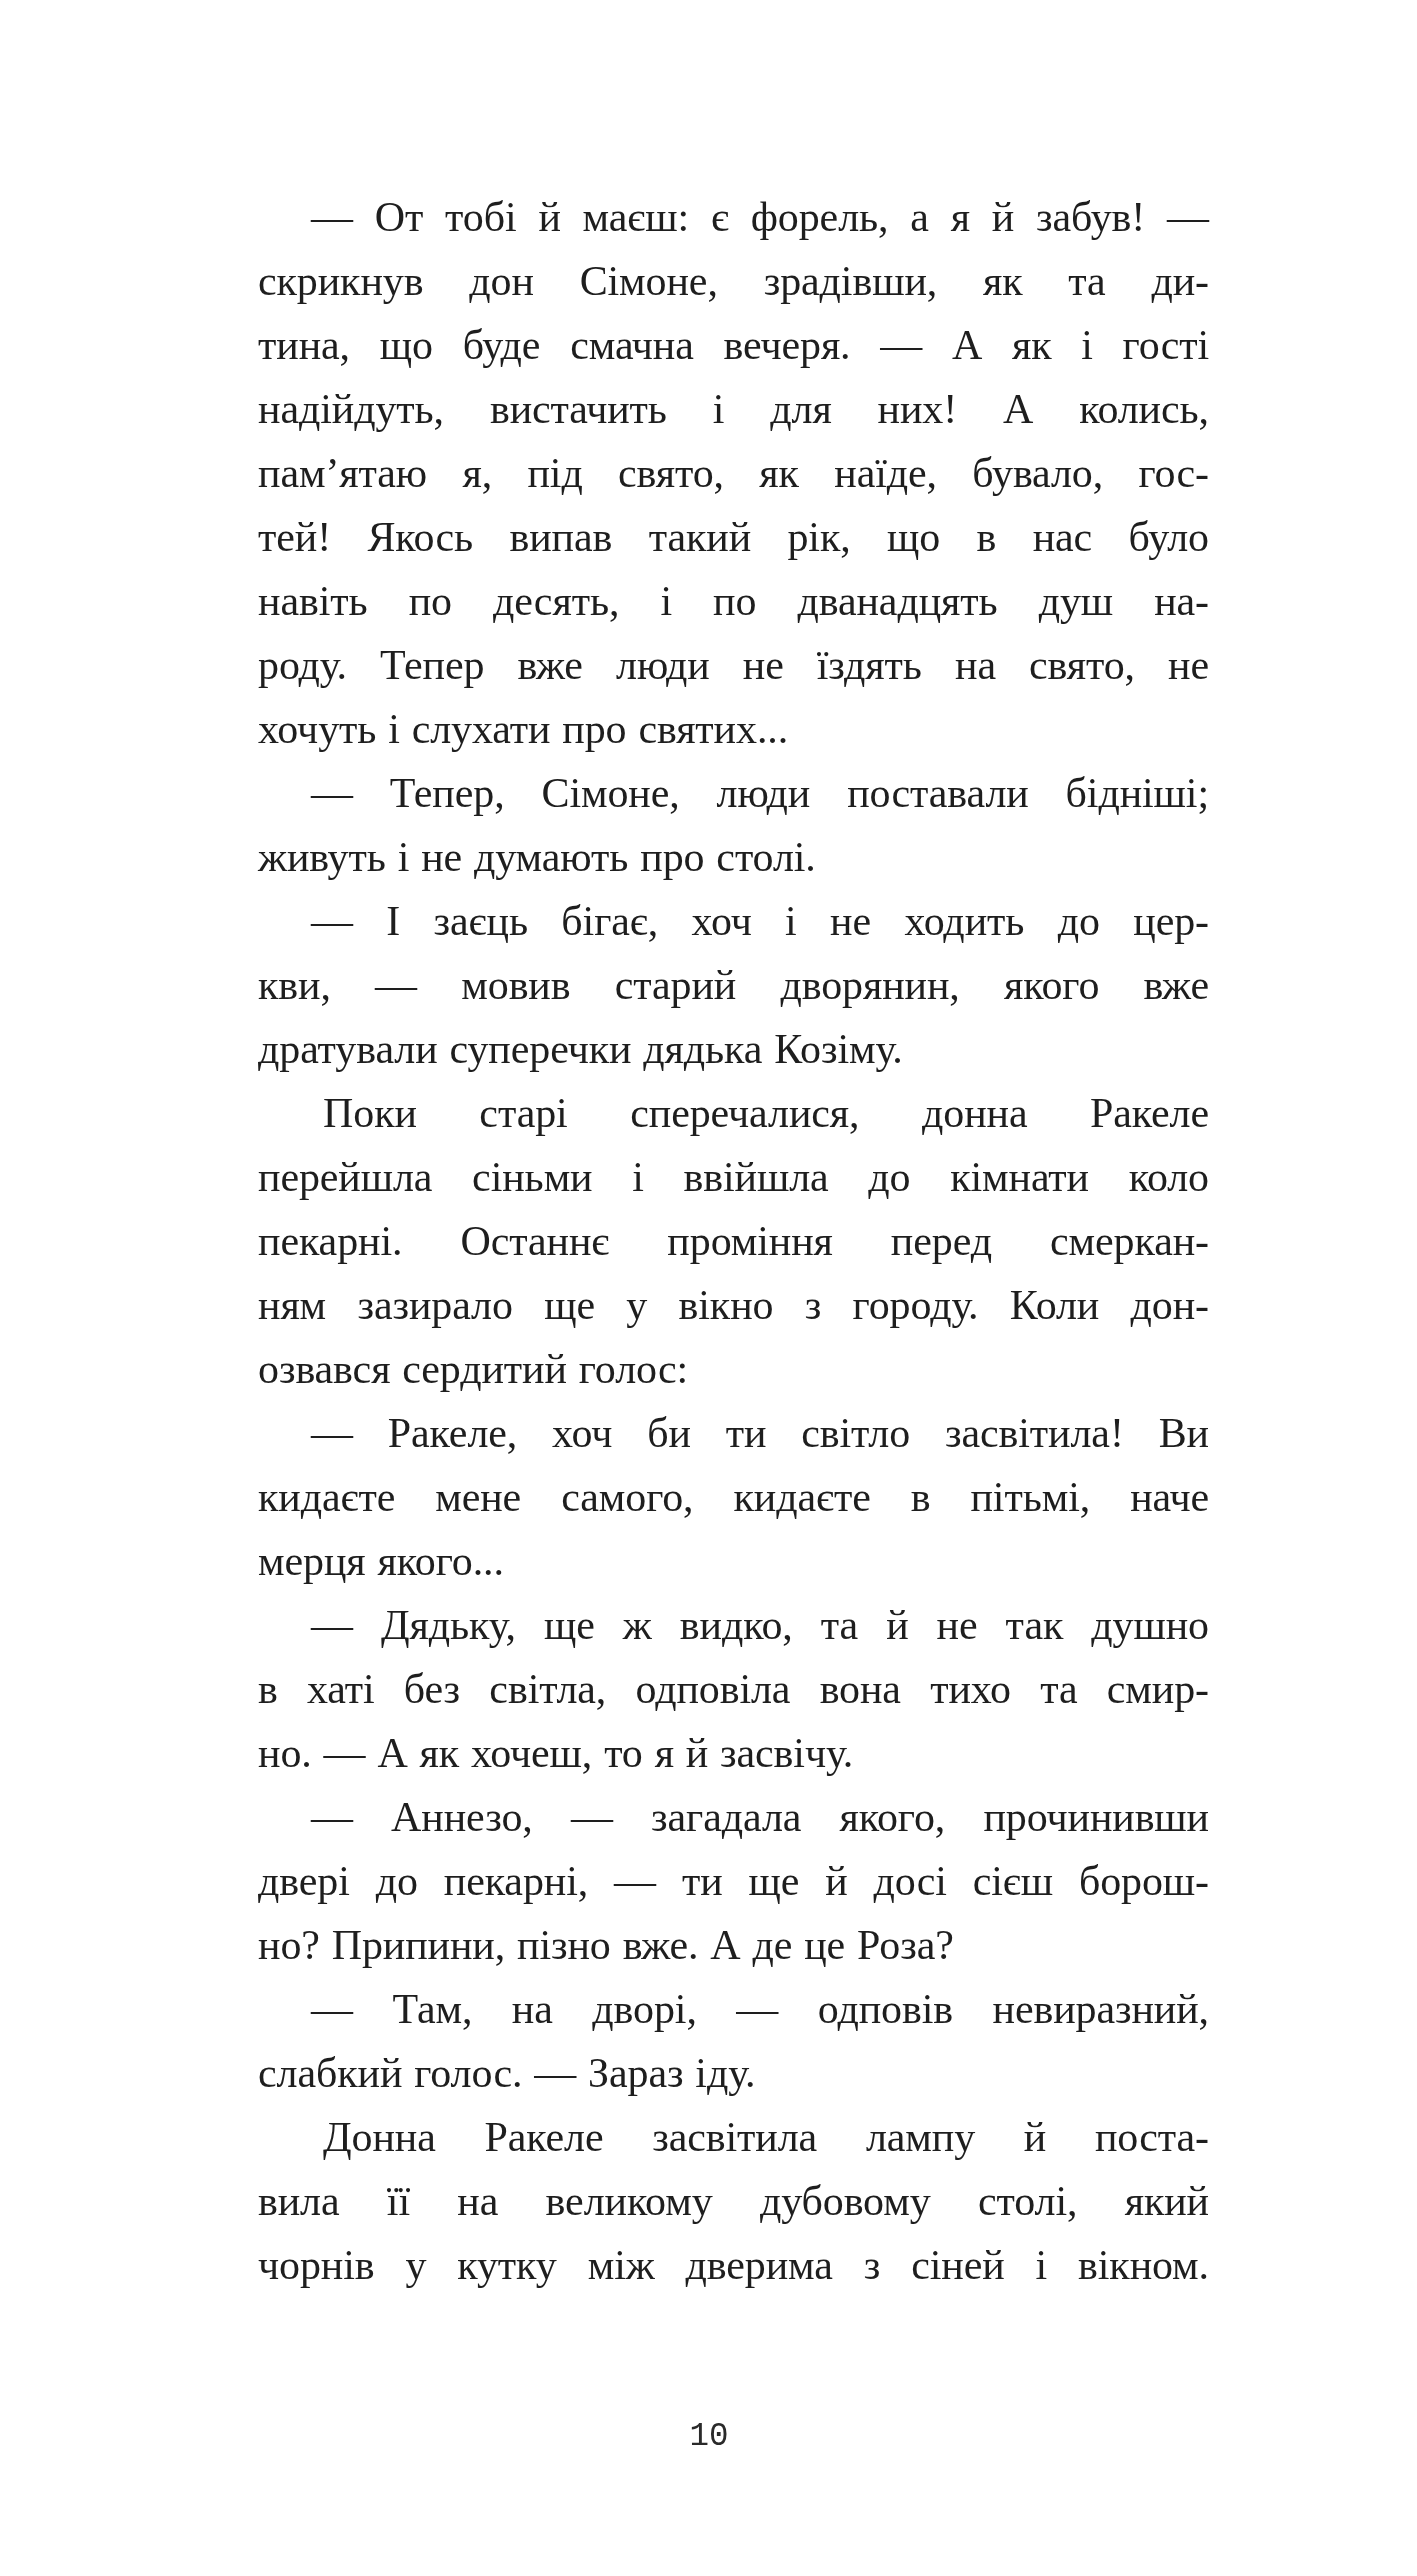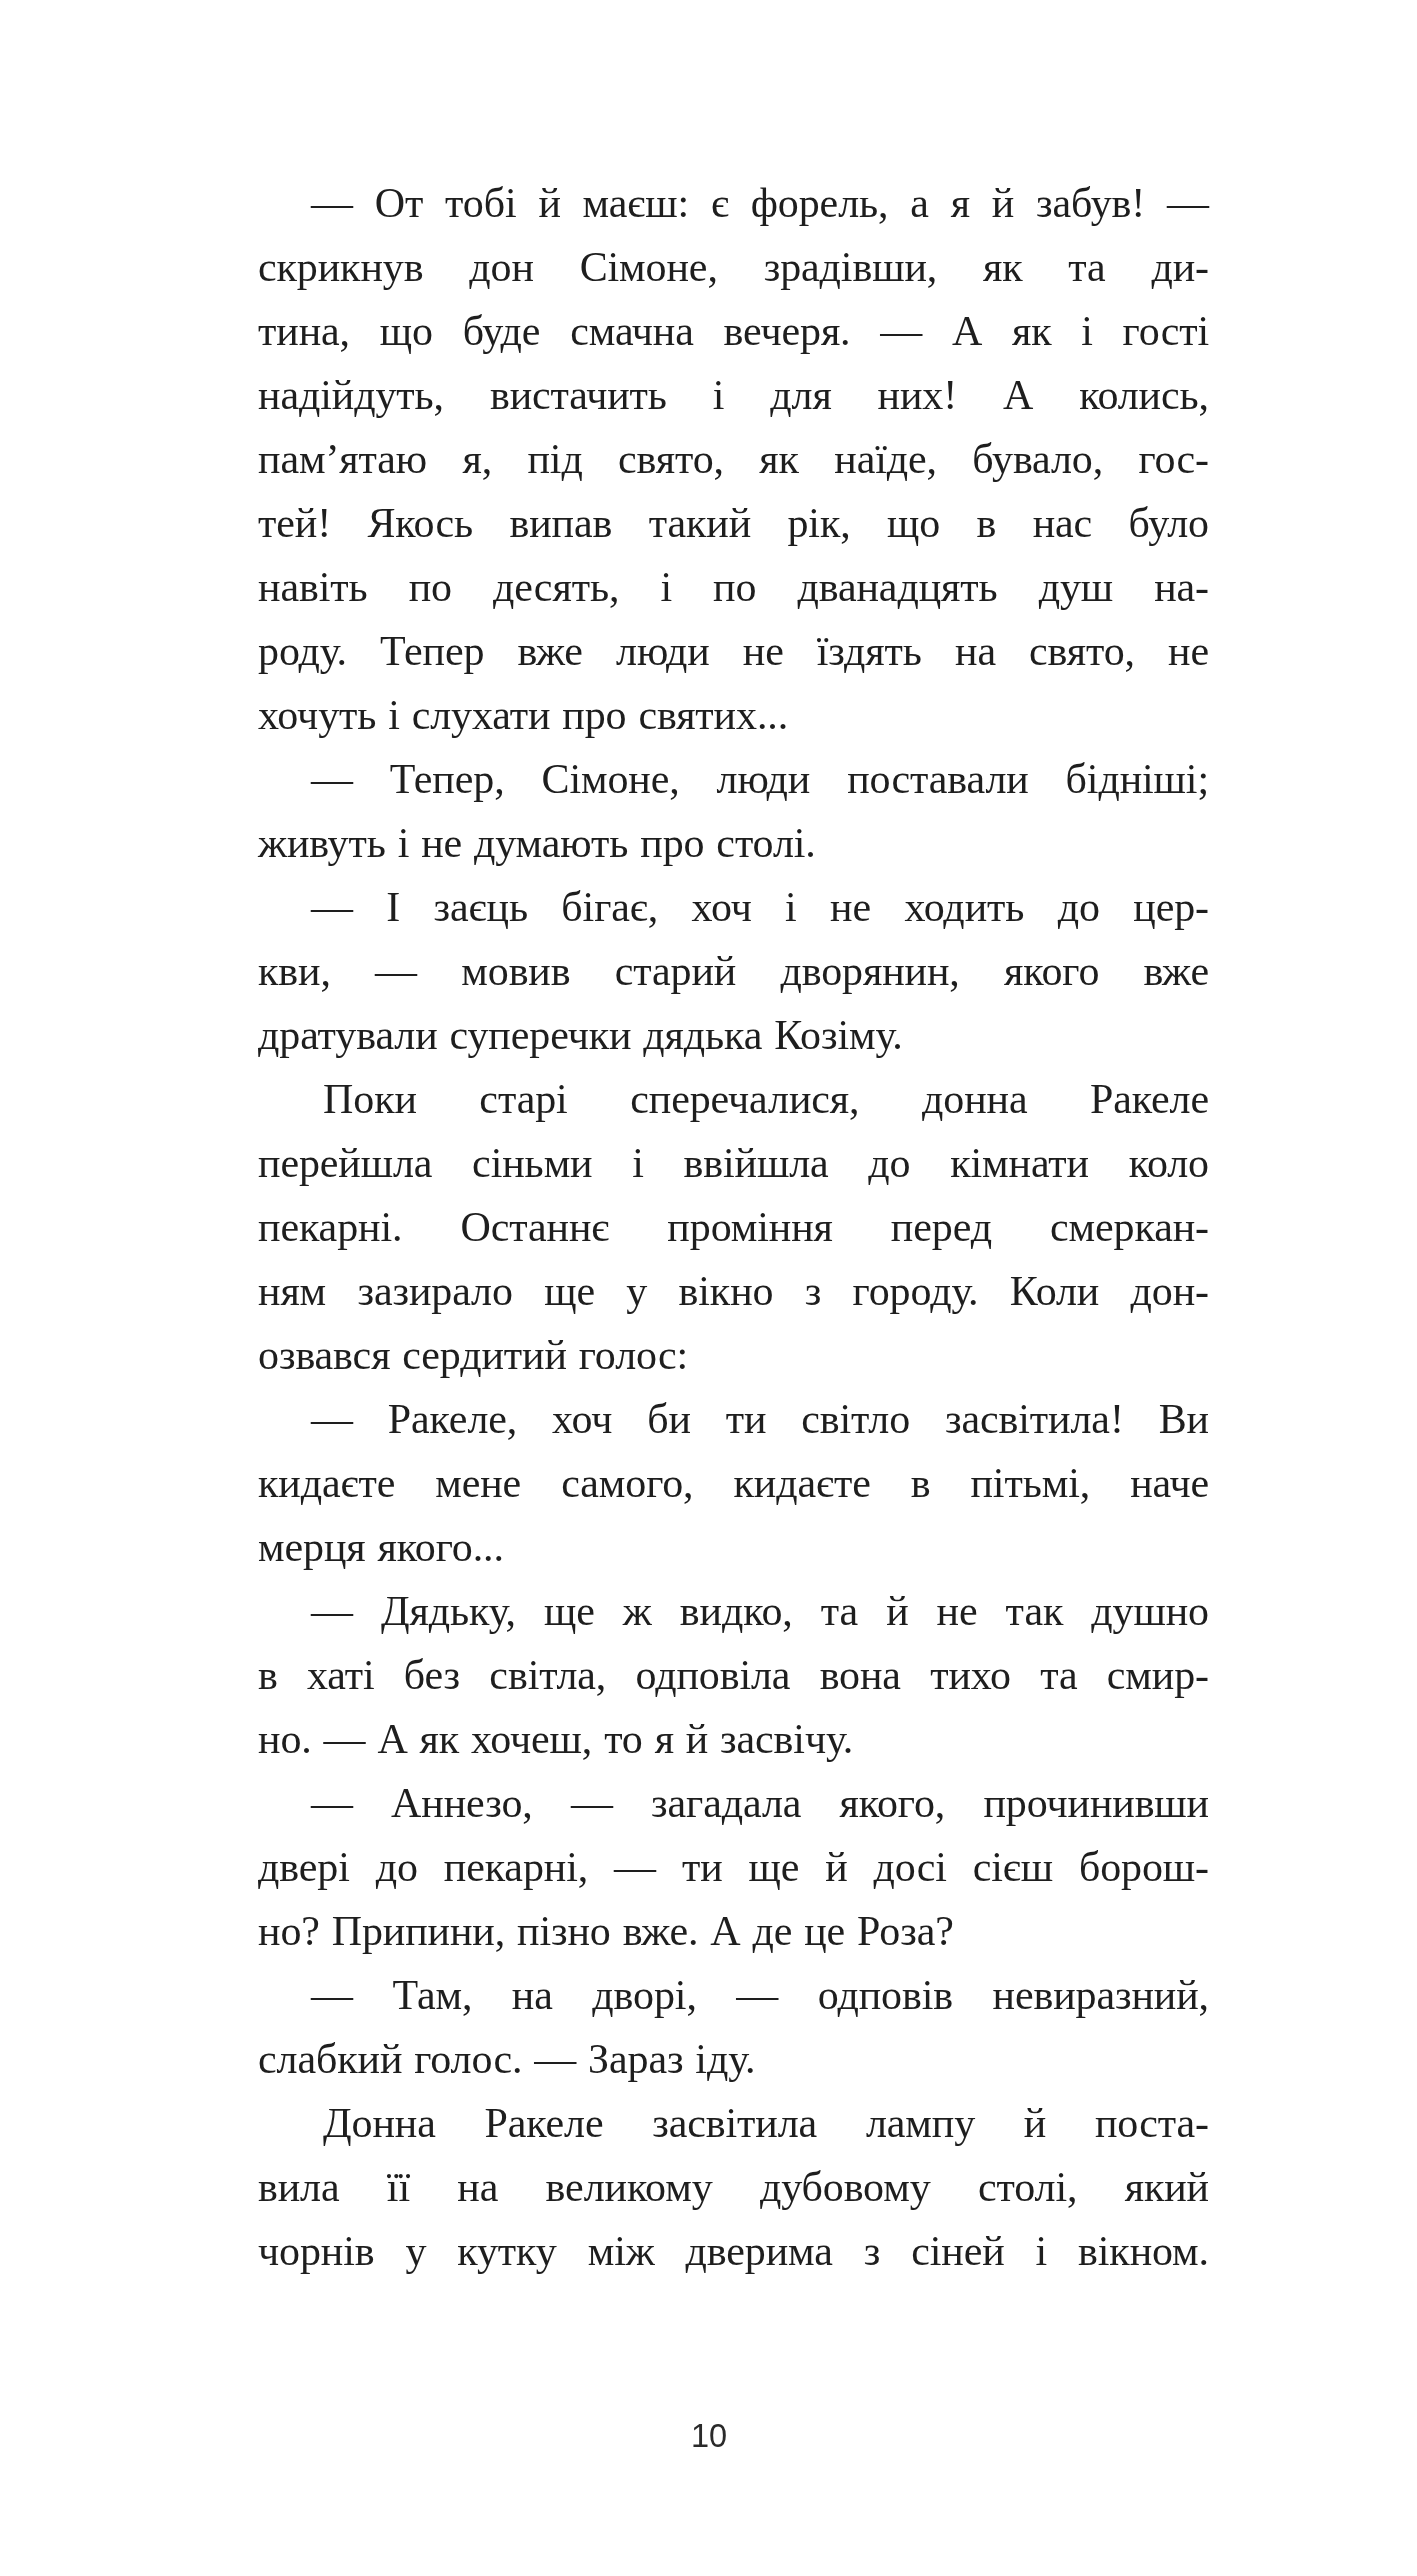--- a/index.html
+++ b/index.html
@@ -18,21 +18,21 @@
     .page {
       position: absolute;
       left: 0; top: 0;
       width: 1418px;
       height: 2576px;
       background: #ffffff;
     }
     .text-block {
       position: absolute;
       left: 258px;
-      top: 171px;
+      top: 185px;
       width: 951px;
     }
     .line {
       display: block;
       height: 64px;
       line-height: 64px;
       font-size: 42px;
       white-space: nowrap;
       text-align: justify;
       text-align-last: justify;
@@ -51,21 +51,21 @@
     }
     .page-number {
       position: absolute;
       left: 0;
       width: 1418px;
       top: 2418px;
       text-align: center;
       font-size: 32.5px;
       line-height: 37px;
       color: #2a2a2a;
-      font-family: Liberation Sans, sans-serif;
+      font-family: Liberation Mono, monospace;
     }
   </style>
 </head>
 <body>
 
 <div class="page">
   <div class="text-block">
     <span class="line indent-dash">— От тобі й маєш: є форель, а я й забув! —</span>
     <span class="line">скрикнув дон Сімоне, зрадівши, як та ди-</span>
     <span class="line">тина, що буде смачна вечеря. — А як і гості</span>

